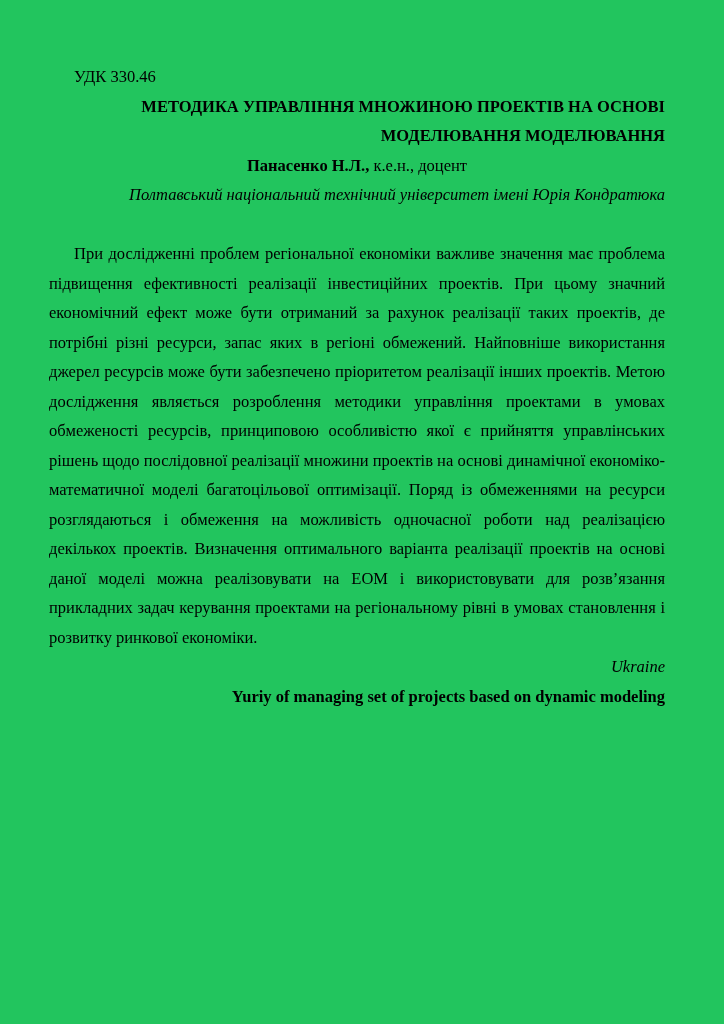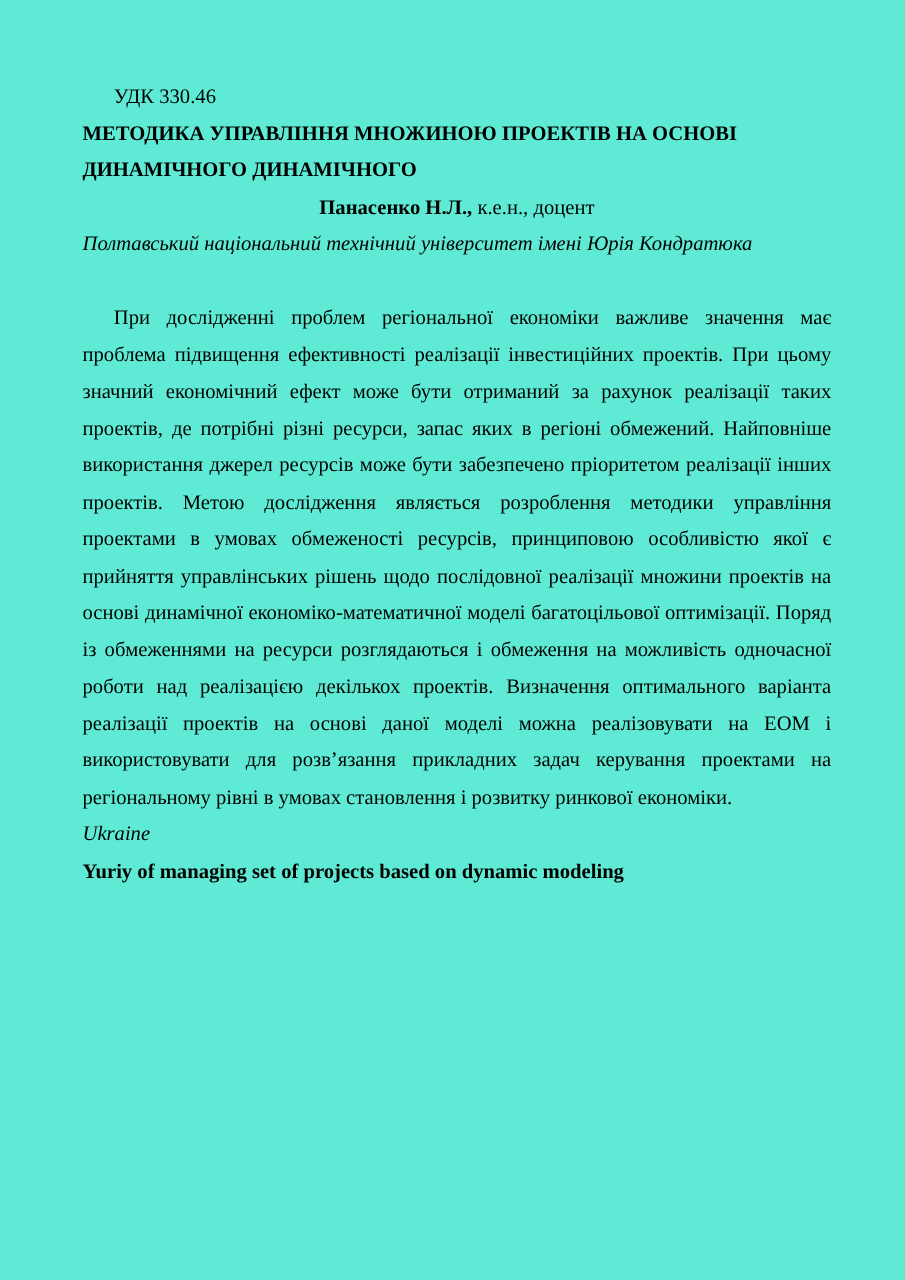--- a/index.html
+++ b/index.html
@@ -4,38 +4,38 @@
 <style>
   html, body {
     margin: 0;
     padding: 0;
     background: #ffffff;
   }
   .page {
     position: relative;
     width: 724px;
     height: 1024px;
-    background: #5eead4;
+    background: #22c55e;
     box-sizing: border-box;
-    padding: 62px 59px 0 66px;
+    padding: 62px 59px 0 49px;
     font-family: "Liberation Serif", "DejaVu Serif", serif;
     font-size: 16.5px;
     line-height: 29.5px;
     color: #000000;
     overflow: hidden;
   }
   .page p {
     margin: 0;
     padding: 0;
   }
   .indent {
     text-indent: 25px;
   }
   .center {
-    text-align: left;
+    text-align: right;
   }
   .right {
     text-align: center;
   }
   .justify {
     text-align: justify;
   }
   .bold {
     font-weight: bold;
   }
@@ -51,21 +51,21 @@
 </style>
 </head>
 <body>
 
 <div class="page">
 
   <p class="indent">УДК 330.46</p>
 
   <p class="center bold">
     <span class="line">МЕТОДИКА УПРАВЛІННЯ МНОЖИНОЮ ПРОЕКТІВ НА ОСНОВІ</span>
-    <span class="line">ДИНАМІЧНОГО ДИНАМІЧНОГО</span>
+    <span class="line">МОДЕЛЮВАННЯ МОДЕЛЮВАННЯ</span>
   </p>
 
   <p class="right"><span class="bold">Панасенко Н.Л.,</span><span> к.е.н., доцент</span></p>
 
   <p class="center italic">Полтавський національний технічний університет імені Юрія Кондратюка</p>
 
   <p class="justify indent abstract-uk">При дослідженні проблем регіональної економіки важливе значення має проблема підвищення ефективності реалізації інвестиційних проектів. При цьому значний економічний ефект може бути отриманий за рахунок реалізації таких проектів, де потрібні різні ресурси, запас яких в регіоні обмежений. Найповніше використання джерел ресурсів може бути забезпечено пріоритетом реалізації інших проектів. Метою дослідження являється розроблення  методики управління проектами в умовах обмеженості ресурсів, принциповою особливістю якої є прийняття управлінських рішень щодо послідовної реалізації множини проектів на основі динамічної економіко-математичної моделі багатоцільової оптимізації. Поряд із обмеженнями на ресурси розглядаються і обмеження на можливість одночасної роботи над реалізацією декількох проектів. Визначення оптимального варіанта реалізації проектів на основі даної моделі можна реалізовувати на ЕОМ і використовувати для розв’язання прикладних задач керування проектами на регіональному рівні в умовах становлення і розвитку ринкової економіки.</p>
 
 
 

